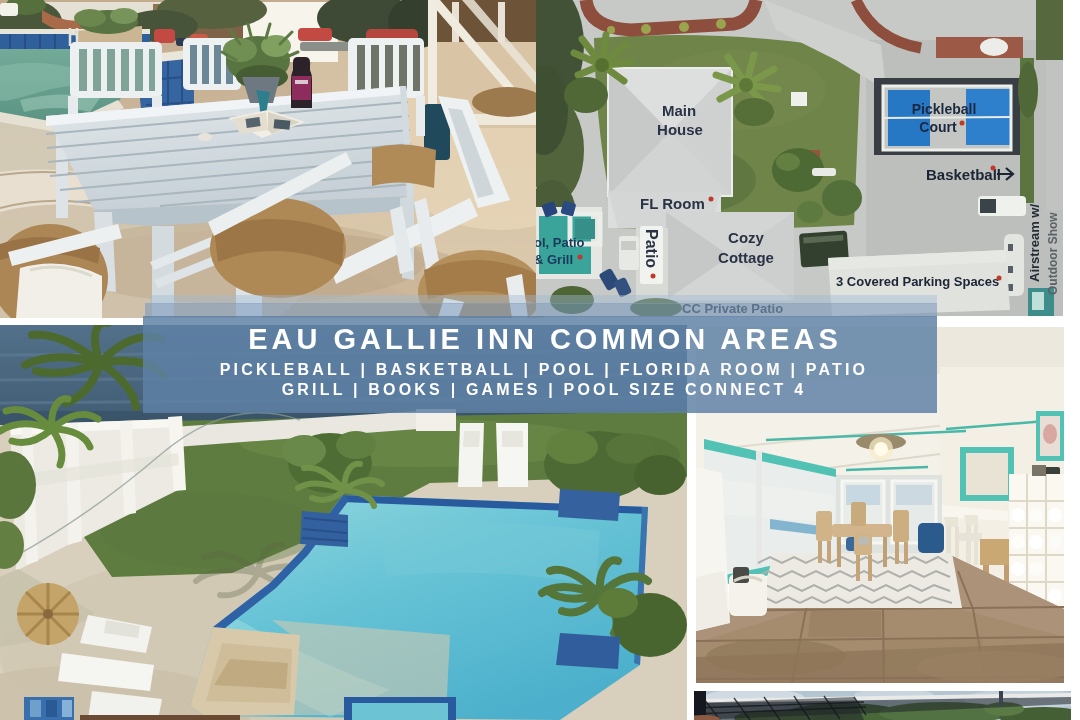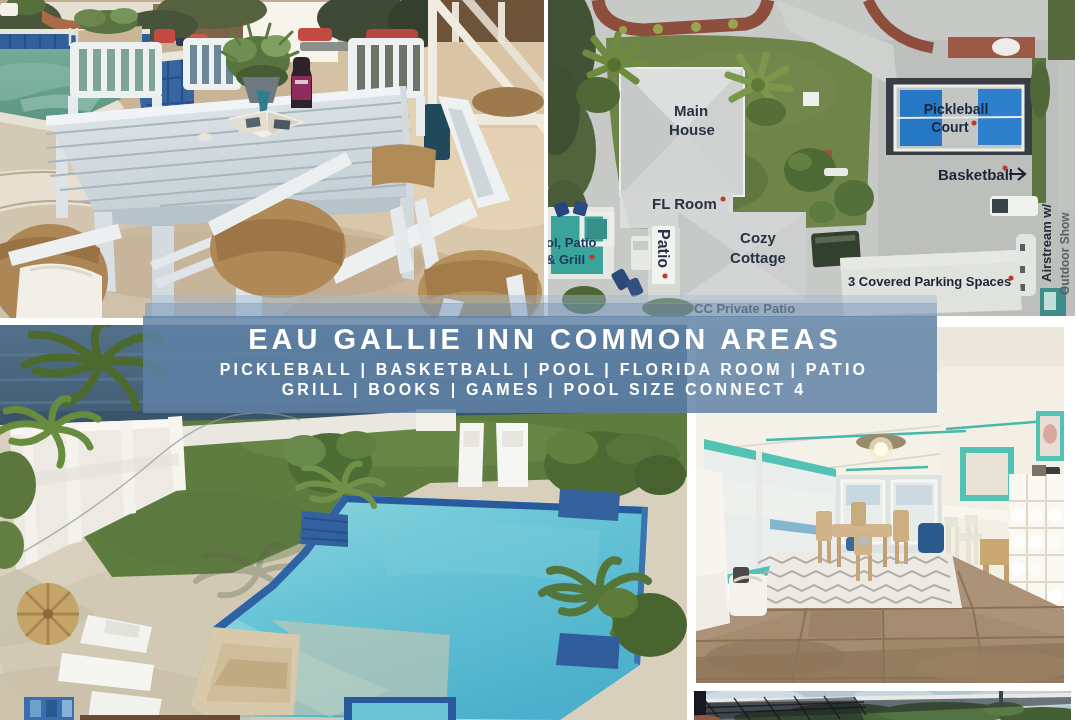--- a/index.html
+++ b/index.html
@@ -241,21 +241,21 @@
   <g>
         <ellipse cx="50" cy="278" rx="58" ry="54" fill="#ad8656"></ellipse>
   <path d="M0,244 Q45,228 100,248 L98,264 Q45,244 0,260 Z" fill="#997246"></path>
   <path d="M8,252 L118,224 L122,238 L12,266 Z" fill="#edf0f1"></path>
   <path d="M20,268 Q62,256 102,276 L102,318 L16,318 Z" fill="#f1efe8"></path>
   <path d="M30,270 Q60,262 92,276" stroke="#dcd9ce" stroke-width="3" fill="none"></path>
       </g>
 </svg>
 </div>
 
-<div class="ph" id="p2" style="left:548px;top:0;width:527px;height:316px;">
+<div class="ph" id="p2" style="left:536px;top:0;width:527px;height:316px;">
 <svg width="527" height="316" viewBox="0 0 527 316">
 
   <g>
         <rect width="527" height="316" fill="#c6c9c5"></rect>
   <rect x="330" y="40" width="197" height="276" fill="#bcbfbb"></rect>
       </g>
 
   <g>
         <path d="M58,38 Q200,28 325,52 L318,225 Q200,232 80,228 Q60,140 58,38 Z" fill="#6e8449"></path>
   <ellipse cx="200" cy="90" rx="90" ry="40" fill="#75894f" opacity="0.7"></ellipse>

